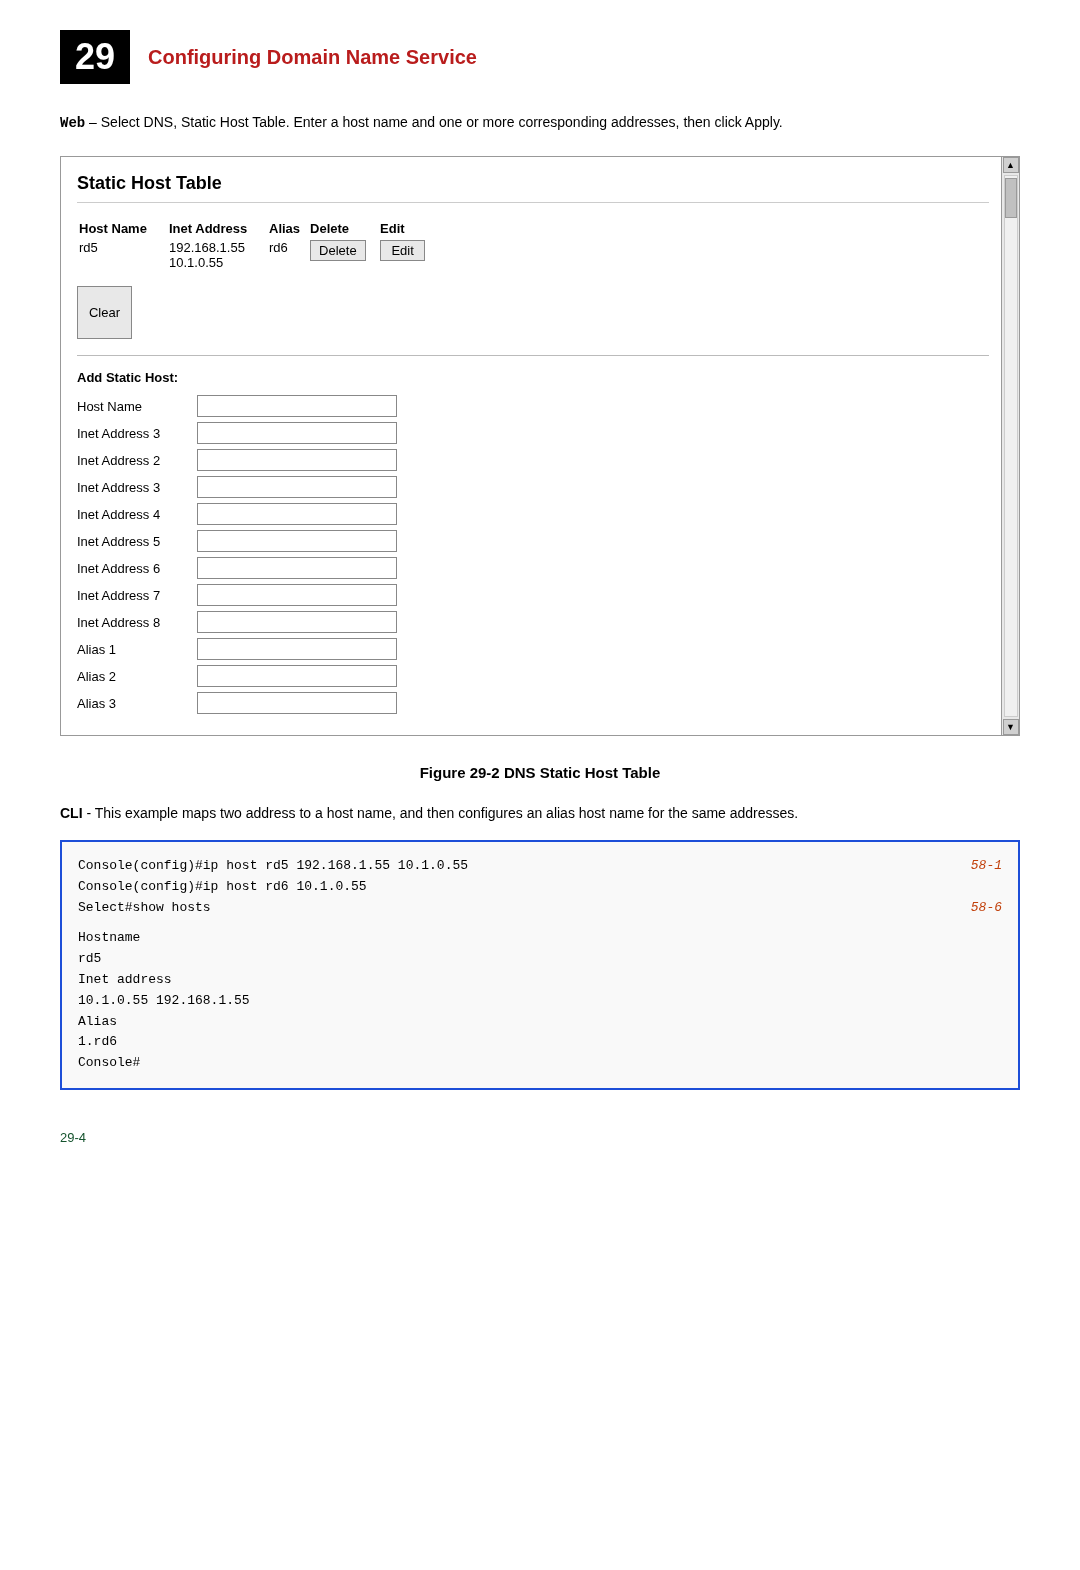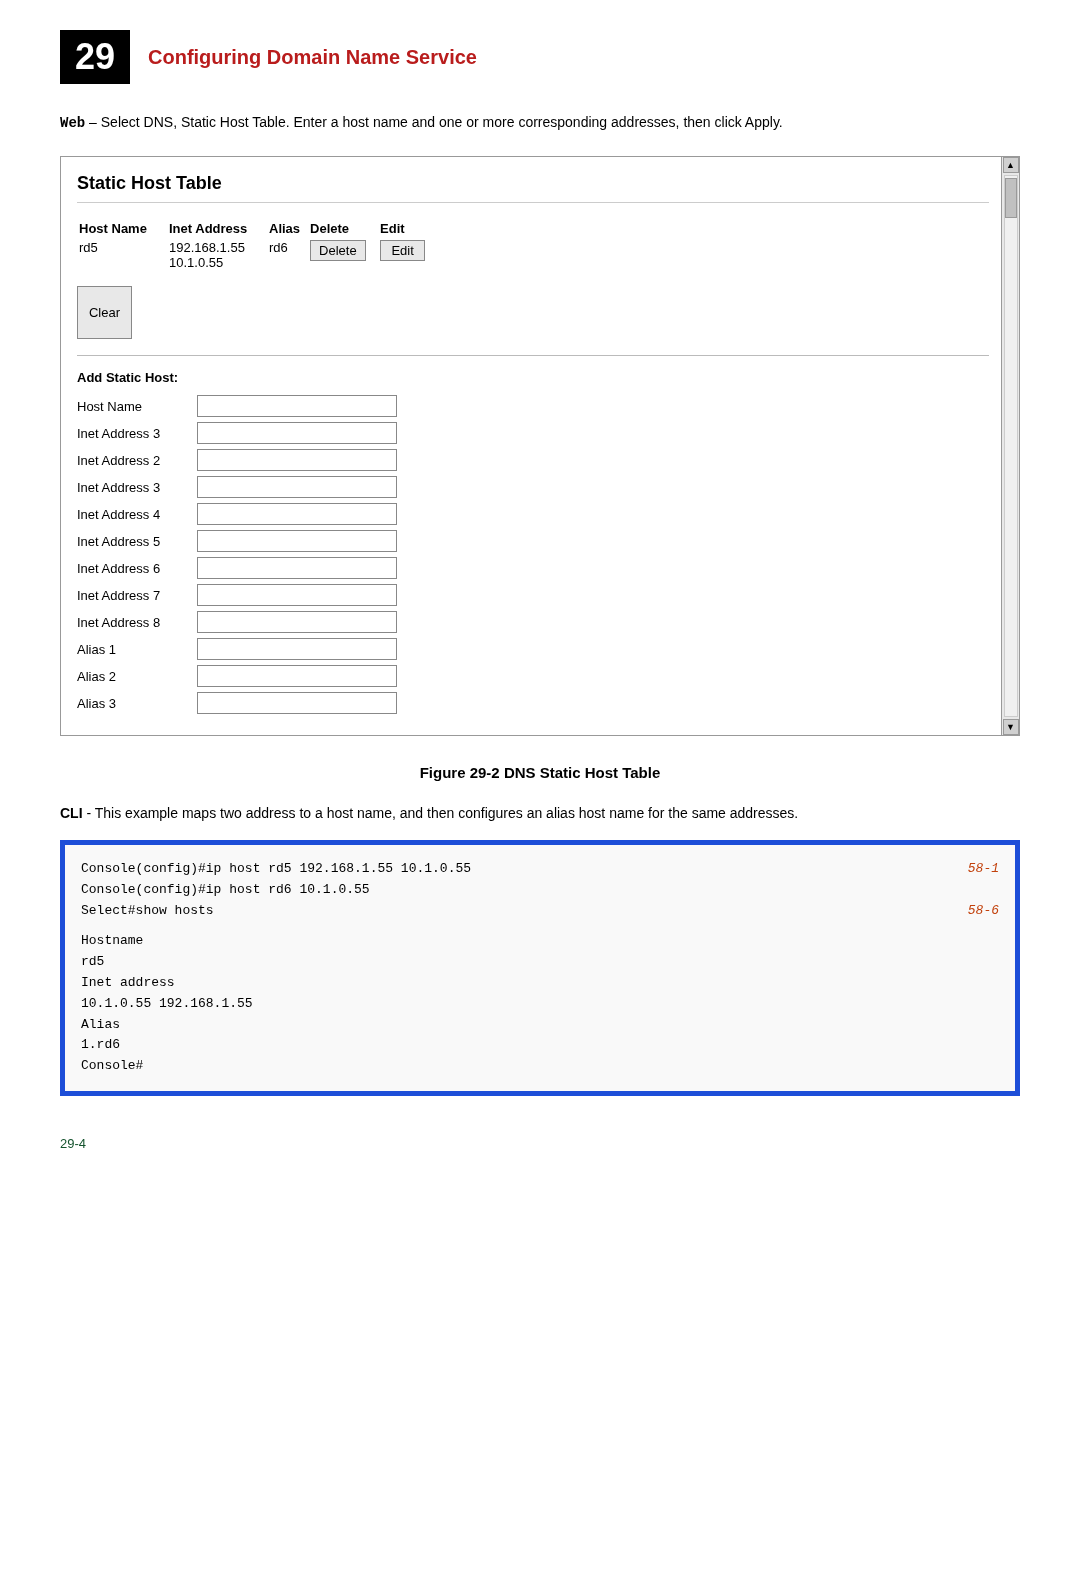--- a/index.html
+++ b/index.html
@@ -194,21 +194,21 @@
     .cli-intro {
       font-size: 14px;
       margin-bottom: 16px;
       line-height: 1.5;
     }
     .cli-intro strong {
       font-weight: bold;
     }
 
     .code-block {
-      border: 5px solid #1d4ed8;
+      border: 2px solid #1d4ed8;
       background: #f9f9f9;
       padding: 14px 16px;
       font-family: 'Courier New', Courier, monospace;
       font-size: 13px;
       line-height: 1.6;
       margin-bottom: 30px;
       position: relative;
     }
     .code-line {
       display: flex;

